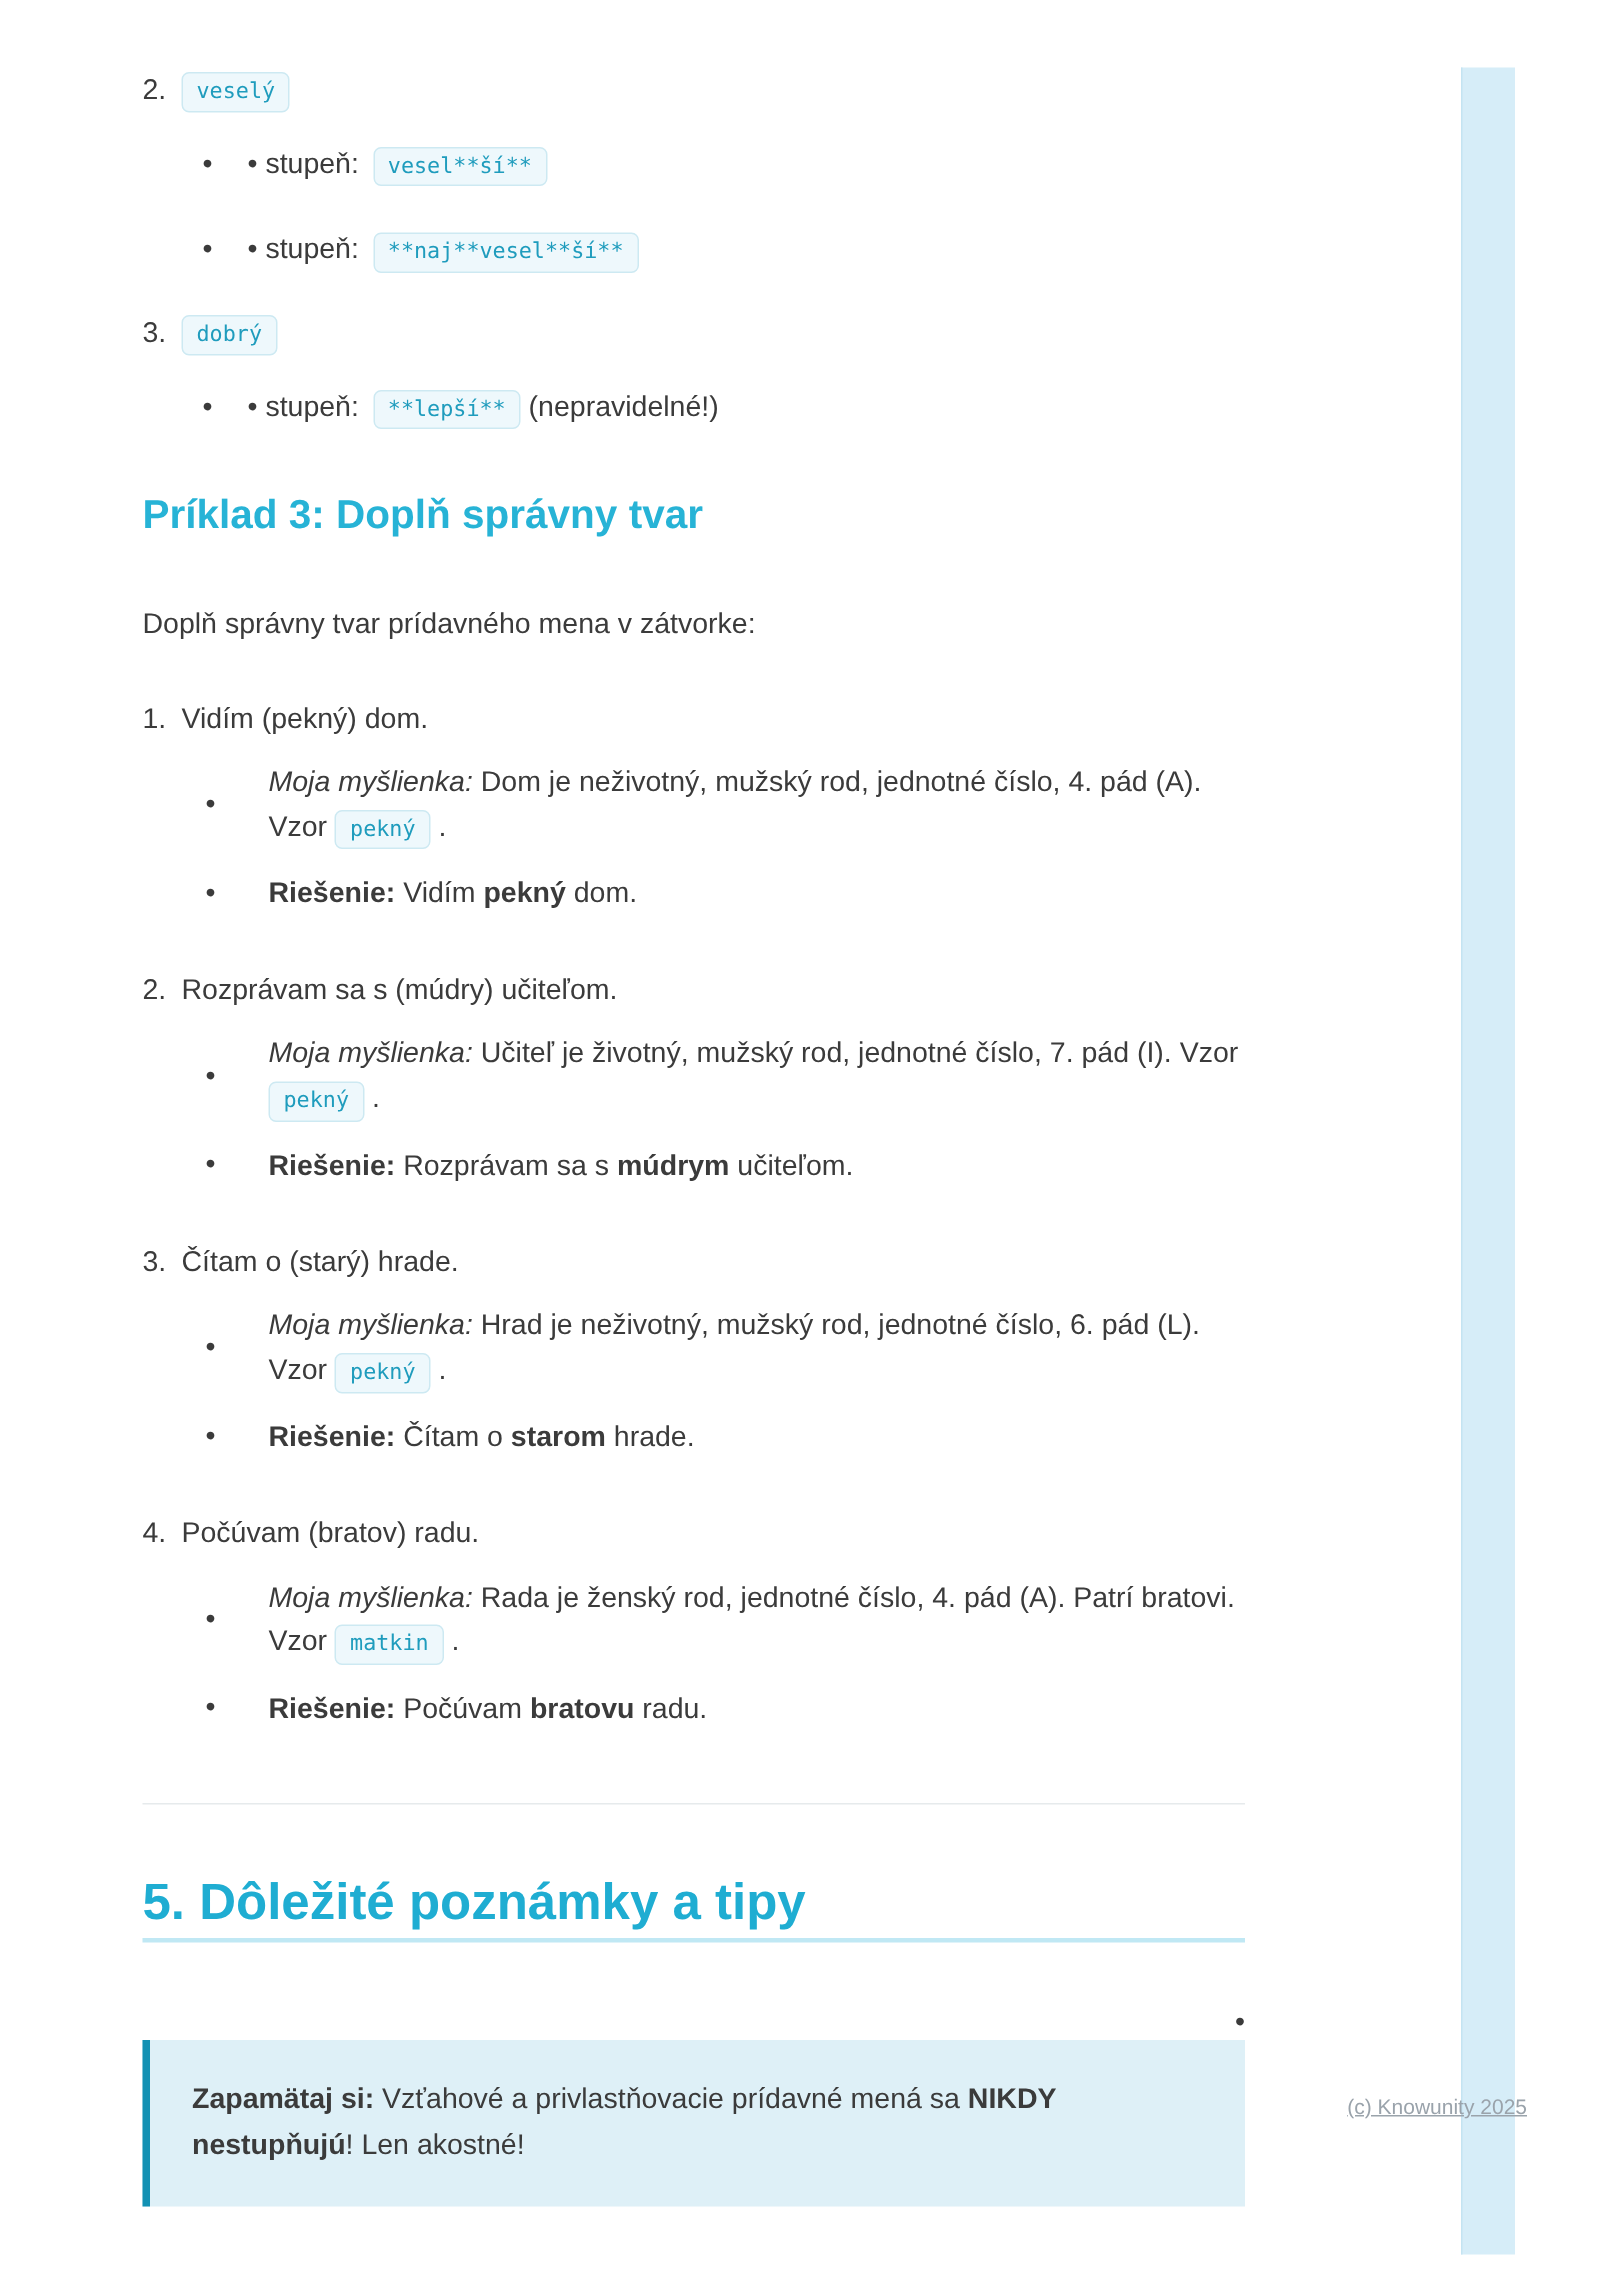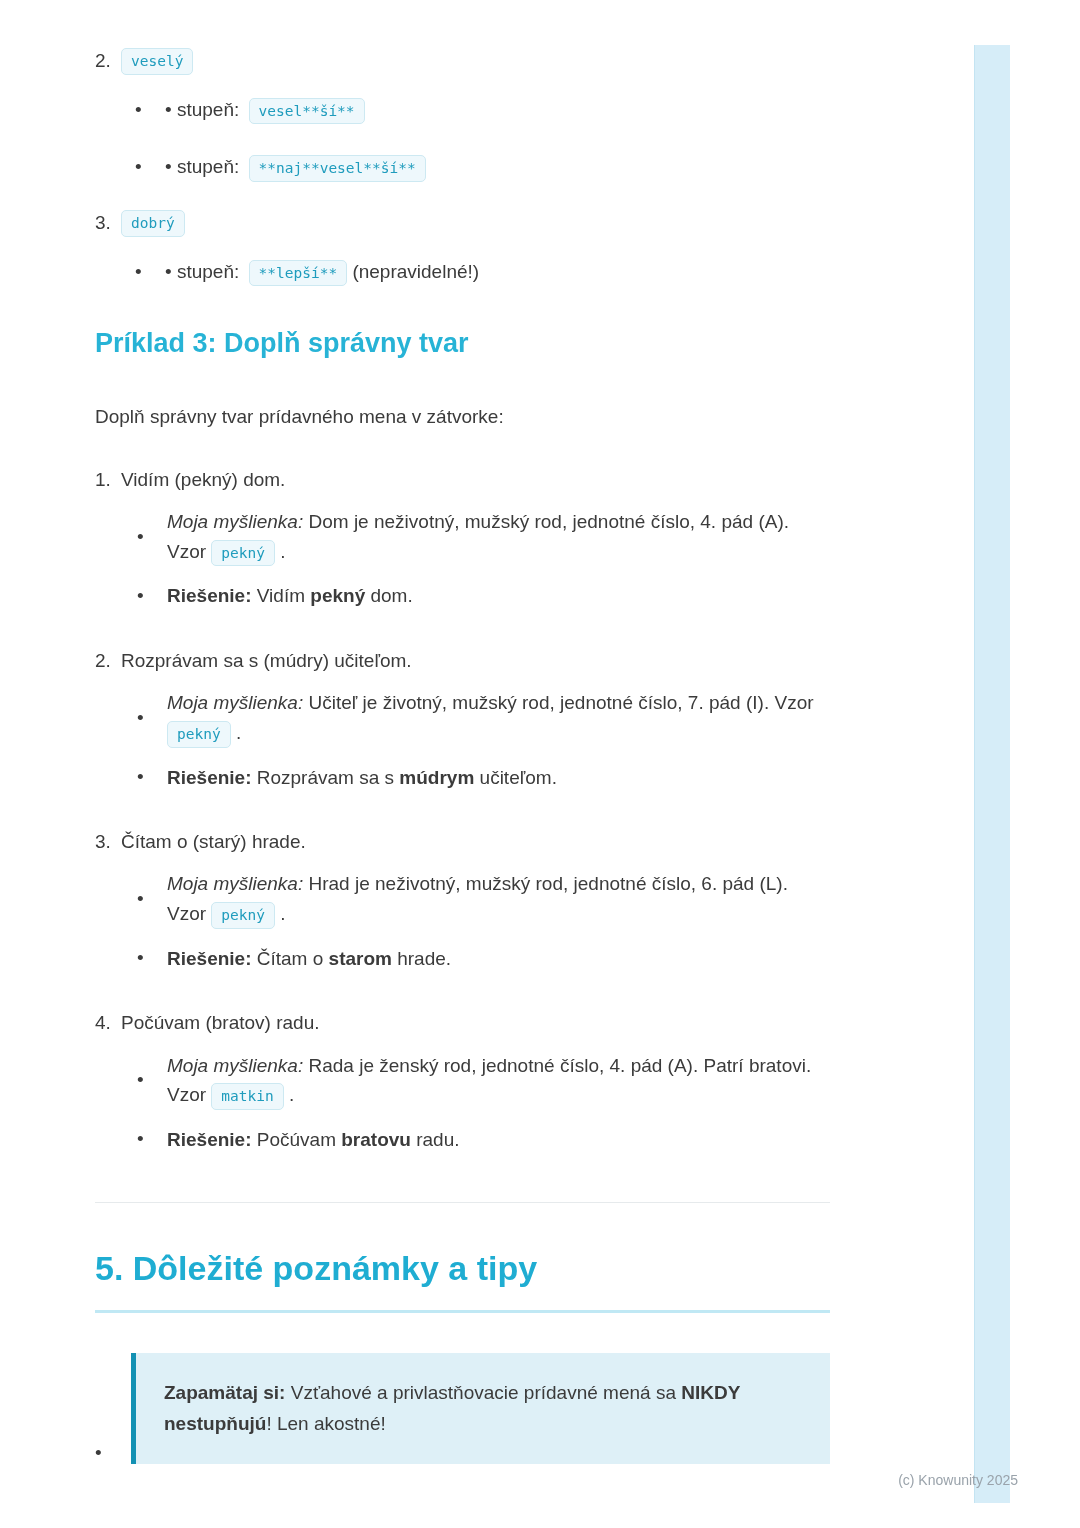--- a/index.html
+++ b/index.html
@@ -56,53 +56,54 @@
   .section-heading {
     color: var(--accent, #27b3d6);
     font-size: 27px;
     font-weight: bold;
     margin: 42px 0 44px;
   }
   .intro { margin: 16px 0 34px; line-height: 1.5; }
 
   .ex-item { margin-bottom: 36px; }
   .ex-head { display: flex; margin-bottom: 13px; line-height: 1.5; }
-  .ex .bullet-row { margin: 0 0 15px 42px; }
+  .ex .bullet-row { margin: 0 0 15px 42px; gap: 12px; }
   .thought-label { font-style: italic; }
   .sol-label { font-weight: bold; }
 
   .section-divider {
     border: none;
     border-top: 1px solid #e6eaec;
     margin: 48px 0 0;
   }
   .big-heading {
     color: var(--heading, #1fadd2);
     font-size: 34px;
     font-weight: bold;
     margin: 46px 0 0;
-    padding-bottom: 22px;
+    padding-bottom: 4px;
     border-bottom: 3px solid #c0e8f4;
   }
-  .callout-row { display: flex; align-items: flex-end; margin-top: 40px; }
+  .callout-row { display: flex; align-items: flex-end; margin-top: 21px; flex-direction: column; }
   .callout-row .dot { flex: 0 0 36px; padding-top: 22px; }
   .callout {
     flex: 1;
     background: var(--callout_bg, #def0f7);
     border-left: 5px solid var(--callout_border, #1391b3);
     padding: 24px 28px;
     line-height: 1.65;
   }
   .copyright {
     position: absolute;
     right: 62px;
-    top: 1472px;
+    top: 1396px;
     font-size: 14px;
     color: var(--muted, #9aa3ab);
     z-index: 3;
+    text-decoration: underline;
   }
 </style>
 </head>
 <body>
 
 <div class="side-strip"></div>
 
 <div class="content">
 
   <div class="top">

